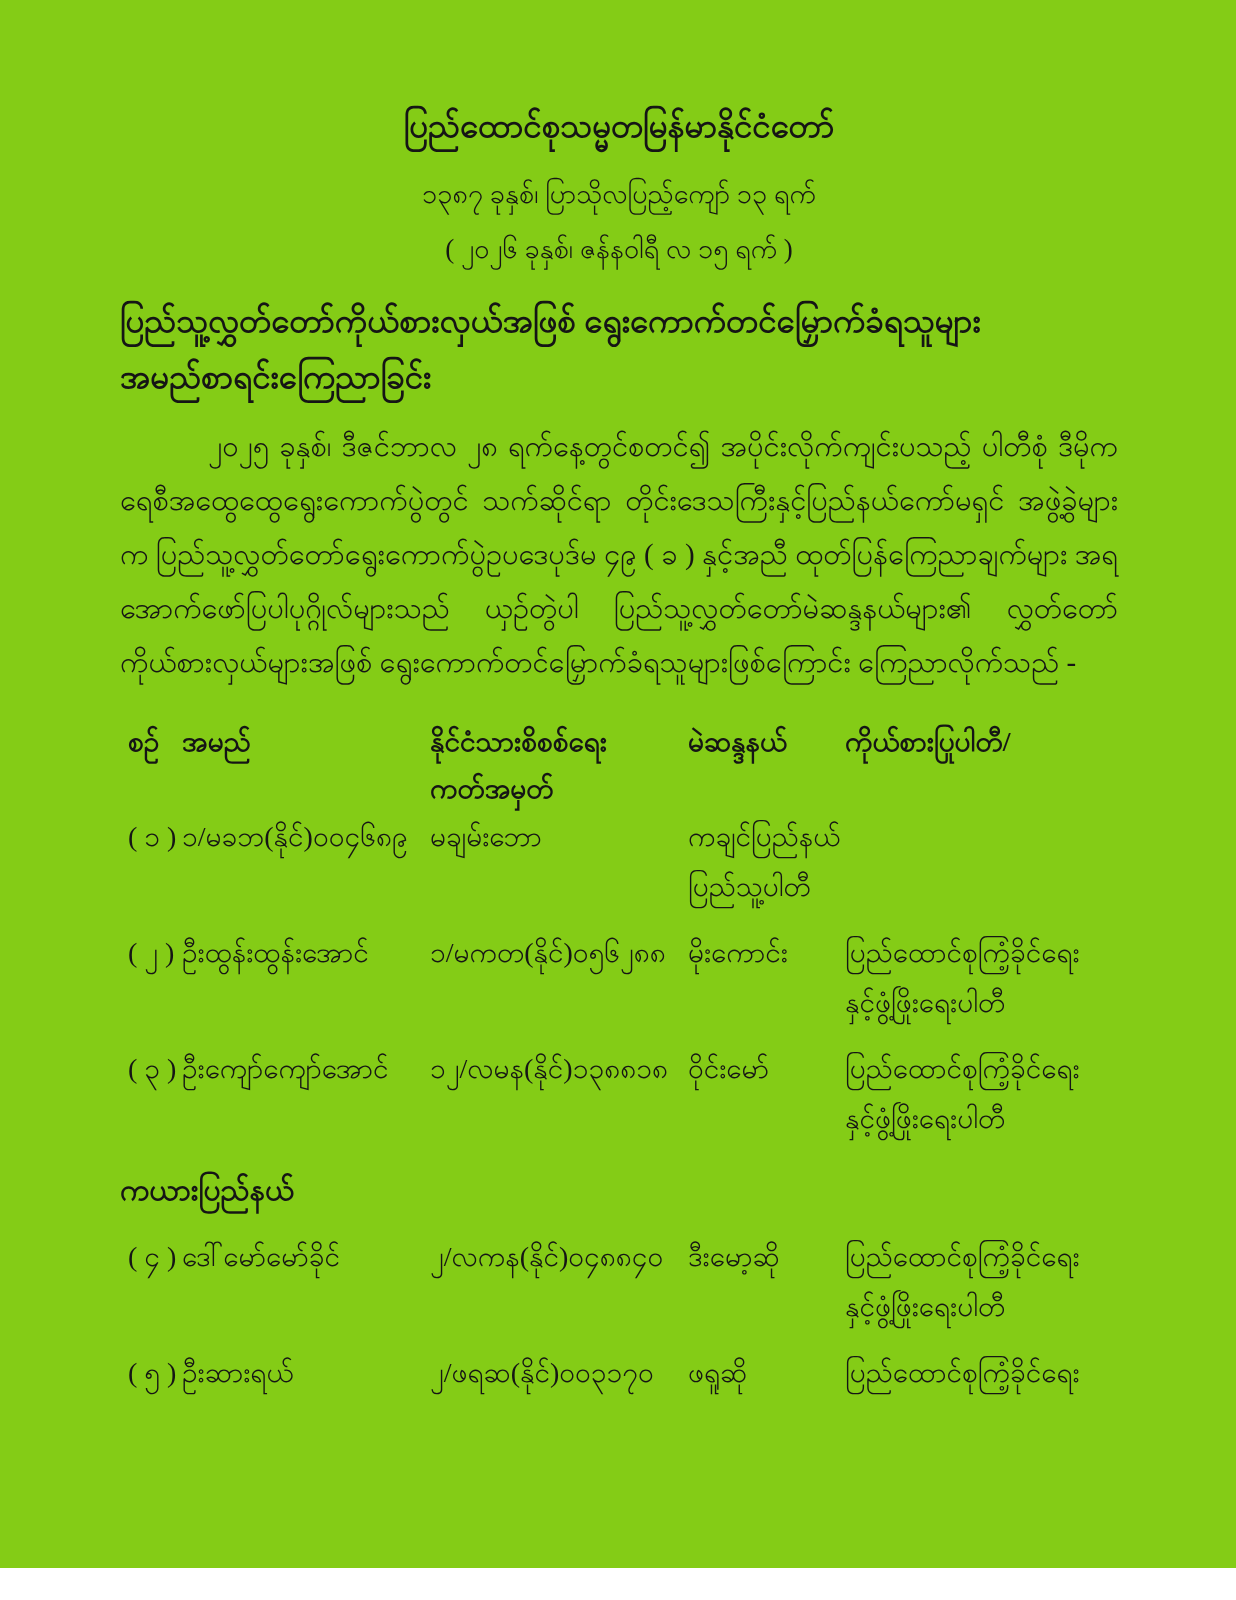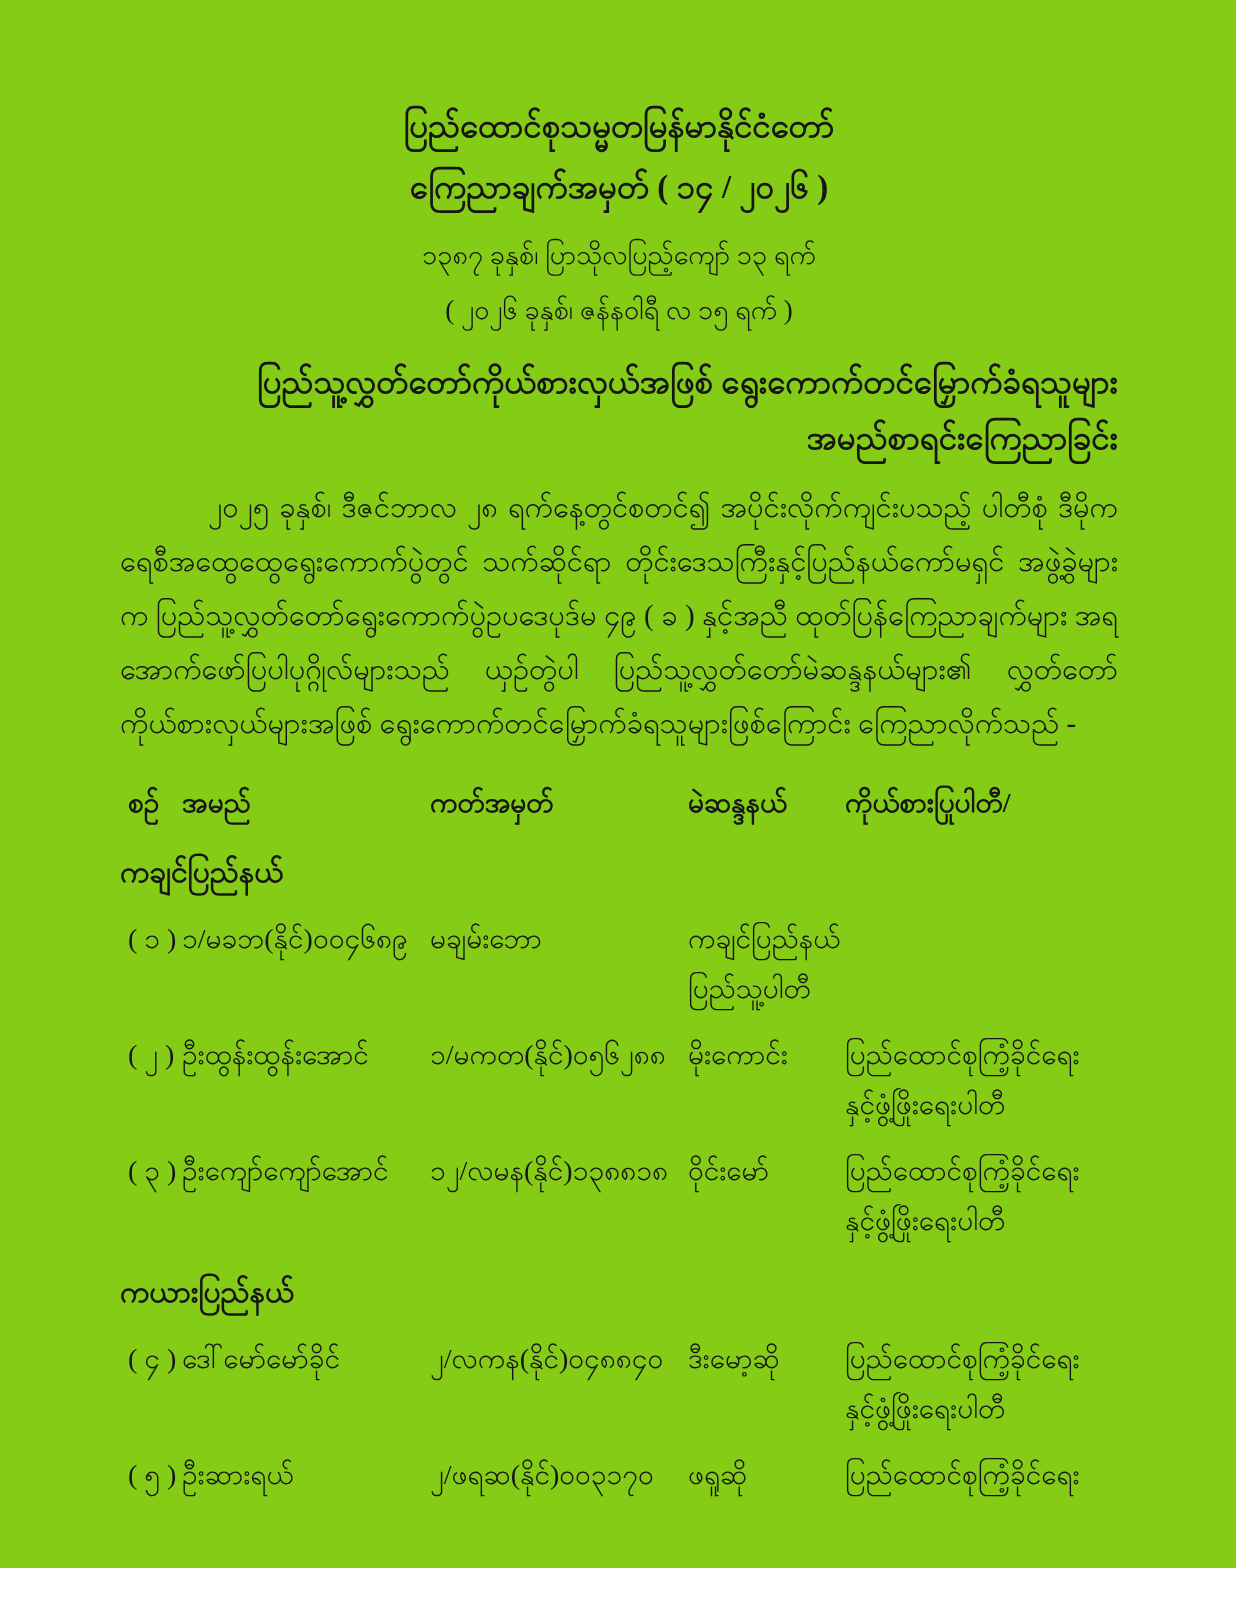--- a/index.html
+++ b/index.html
@@ -23,21 +23,21 @@
     font-size: 33px;
     font-weight: 700;
     line-height: 61px;
   }
   .date-block { text-align: center; margin-top: 10px; }
   .date-line {
     font-size: 27px;
     font-weight: 400;
     line-height: 55px;
   }
-  .subtitle-block { text-align: right; margin-top: 16px; }
+  .subtitle-block { text-align: left; margin-top: 16px; }
   .subtitle-line {
     font-size: 33px;
     font-weight: 700;
     line-height: 56px;
   }
   .body-paragraph {
     margin-top: 14px;
     font-size: 29px;
     line-height: 54px;
     text-align: justify;
@@ -68,48 +68,47 @@
   .data-row .cell { line-height: 50px; }
   .no-cell { padding-left: 8px; }
 </style>
 </head>
 <body>
 
 <div class="page">
 
   <div class="title-block">
     <div class="title-line">ပြည်ထောင်စုသမ္မတမြန်မာနိုင်ငံတော်</div>
-    <div class="title-line">ကြေညာချက်အမှတ် ( ၁၄ / ၂၀၂၆ )</div>
   </div>
 
   <div class="date-block">
     <div class="date-line">၁၃၈၇ ခုနှစ်၊ ပြာသိုလပြည့်ကျော် ၁၃ ရက်</div>
     <div class="date-line">( ၂၀၂၆ ခုနှစ်၊ ဇန်နဝါရီ လ ၁၅ ရက် )</div>
   </div>
 
   <div class="subtitle-block">
     <div class="subtitle-line">ပြည်သူ့လွှတ်တော်ကိုယ်စားလှယ်အဖြစ် ရွေးကောက်တင်မြှောက်ခံရသူများ</div>
     <div class="subtitle-line">အမည်စာရင်းကြေညာခြင်း</div>
   </div>
 
   <p class="body-paragraph">၂၀၂၅ ခုနှစ်၊ ဒီဇင်ဘာလ ၂၈ ရက်နေ့တွင်စတင်၍ အပိုင်းလိုက်ကျင်းပသည့် ပါတီစုံ ဒီမိုကရေစီအထွေထွေရွေးကောက်ပွဲတွင် သက်ဆိုင်ရာ တိုင်းဒေသကြီးနှင့်ပြည်နယ်ကော်မရှင် အဖွဲ့ခွဲများက ပြည်သူ့လွှတ်တော်ရွေးကောက်ပွဲဥပဒေပုဒ်မ ၄၉ ( ခ ) နှင့်အညီ ထုတ်ပြန်ကြေညာချက်များ အရ အောက်ဖော်ပြပါပုဂ္ဂိုလ်များသည် ယှဉ်တွဲပါ ပြည်သူ့လွှတ်တော်မဲဆန္ဒနယ်များ၏ လွှတ်တော် ကိုယ်စားလှယ်များအဖြစ် ရွေးကောက်တင်မြှောက်ခံရသူများဖြစ်ကြောင်း ကြေညာလိုက်သည် -</p>
 
   <div class="trow table-header">
     <div class="cell no-cell">စဉ်</div>
     <div class="cell">အမည်</div>
     <div class="cell">
+      <span class="sub">နိုင်ငံသားစိစစ်ရေး</span>
       <span class="sub">ကတ်အမှတ်</span>
     </div>
     <div class="cell">မဲဆန္ဒနယ်</div>
     <div class="cell">
       <span class="sub">ကိုယ်စားပြုပါတီ/</span>
     </div>
   </div>
 
-  <div class="section-heading">ကချင်ပြည်နယ်</div>
 
   <div class="trow data-row">
     <div class="cell no-cell">( ၁ )</div>
     <div class="cell">၁/မခဘ(နိုင်)၀၀၄၆၈၉</div>
     <div class="cell">မချမ်းဘော</div>
     <div class="cell">
       <span class="sub">ကချင်ပြည်နယ်ပြည်သူ့ပါတီ</span>
       <span class="sub"></span>
     </div>
   </div>

